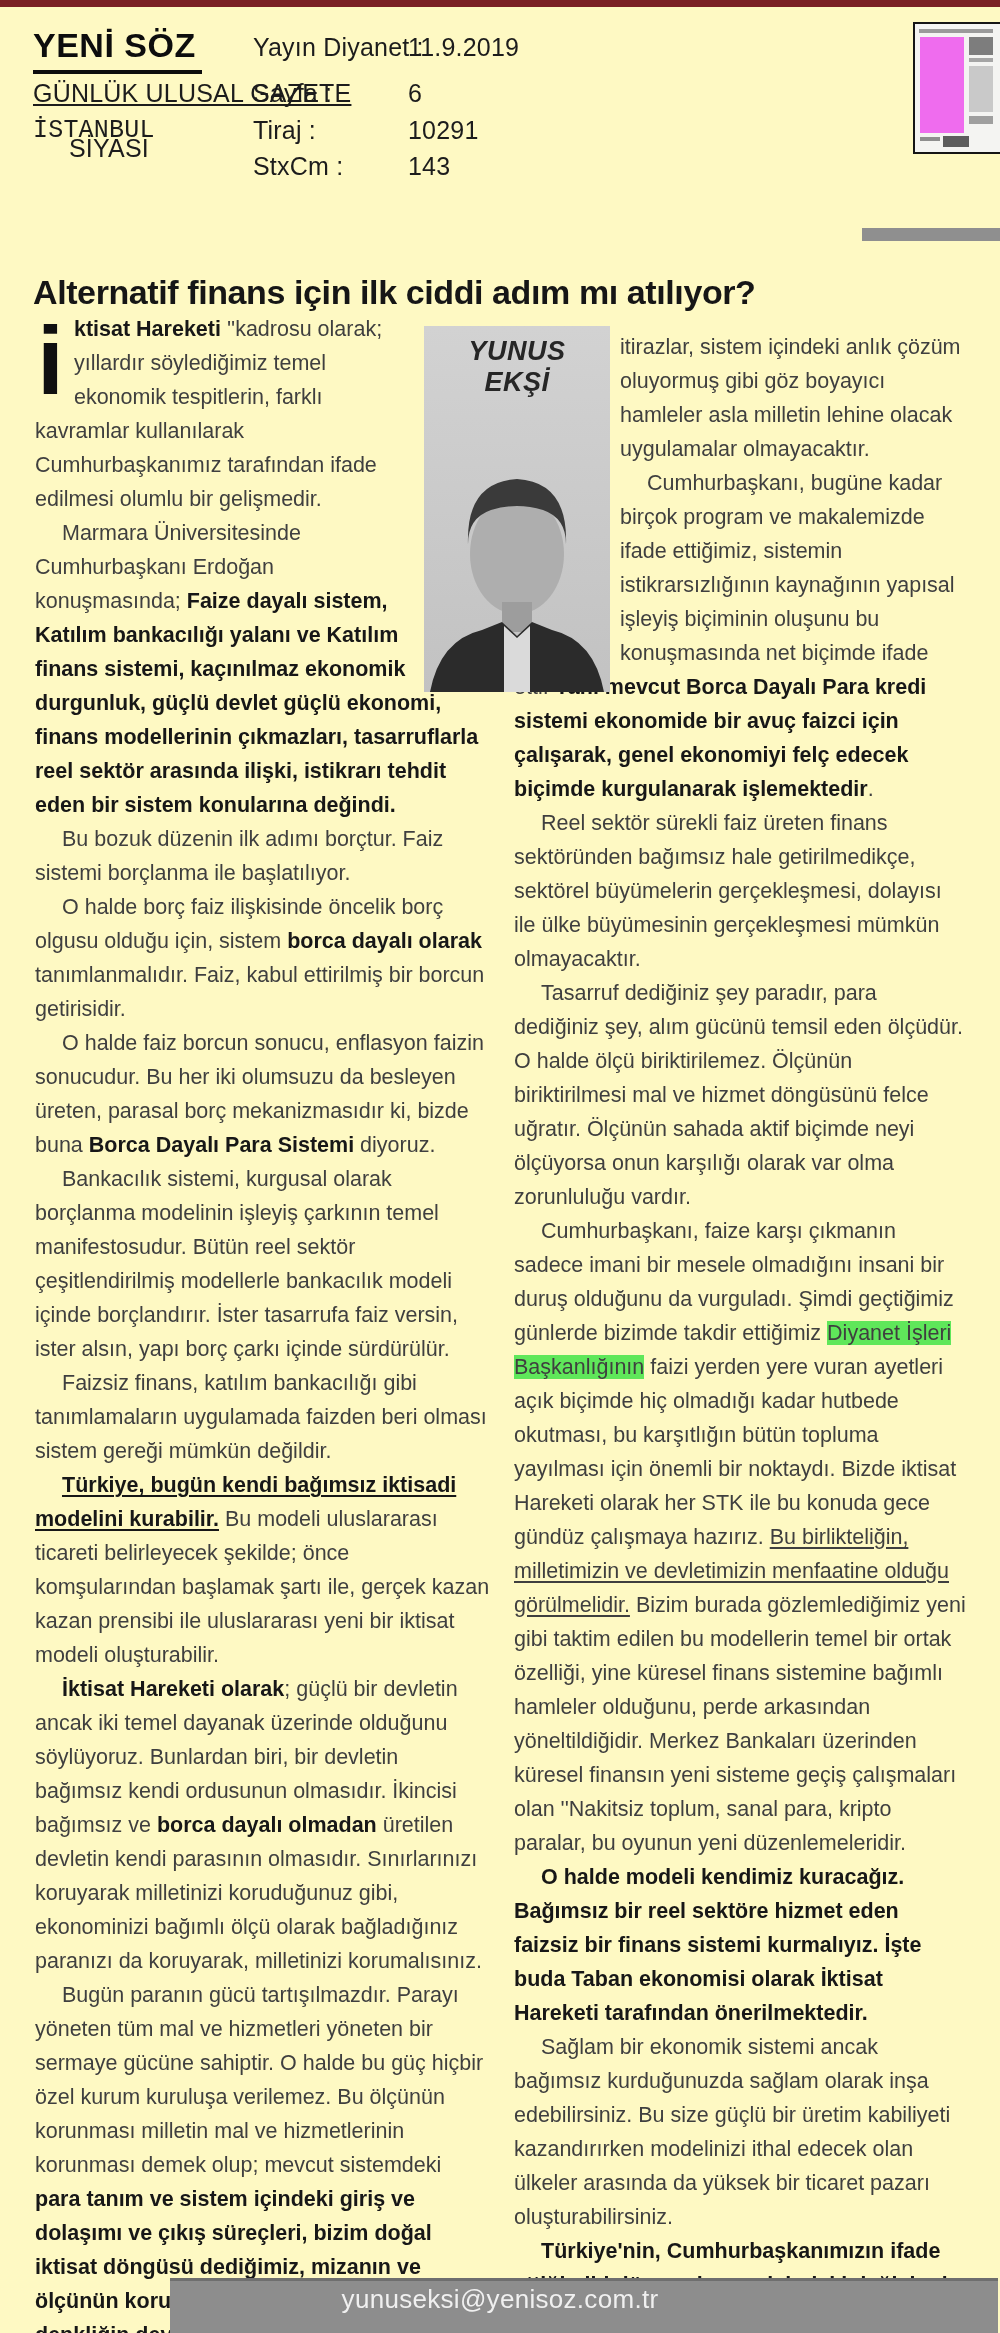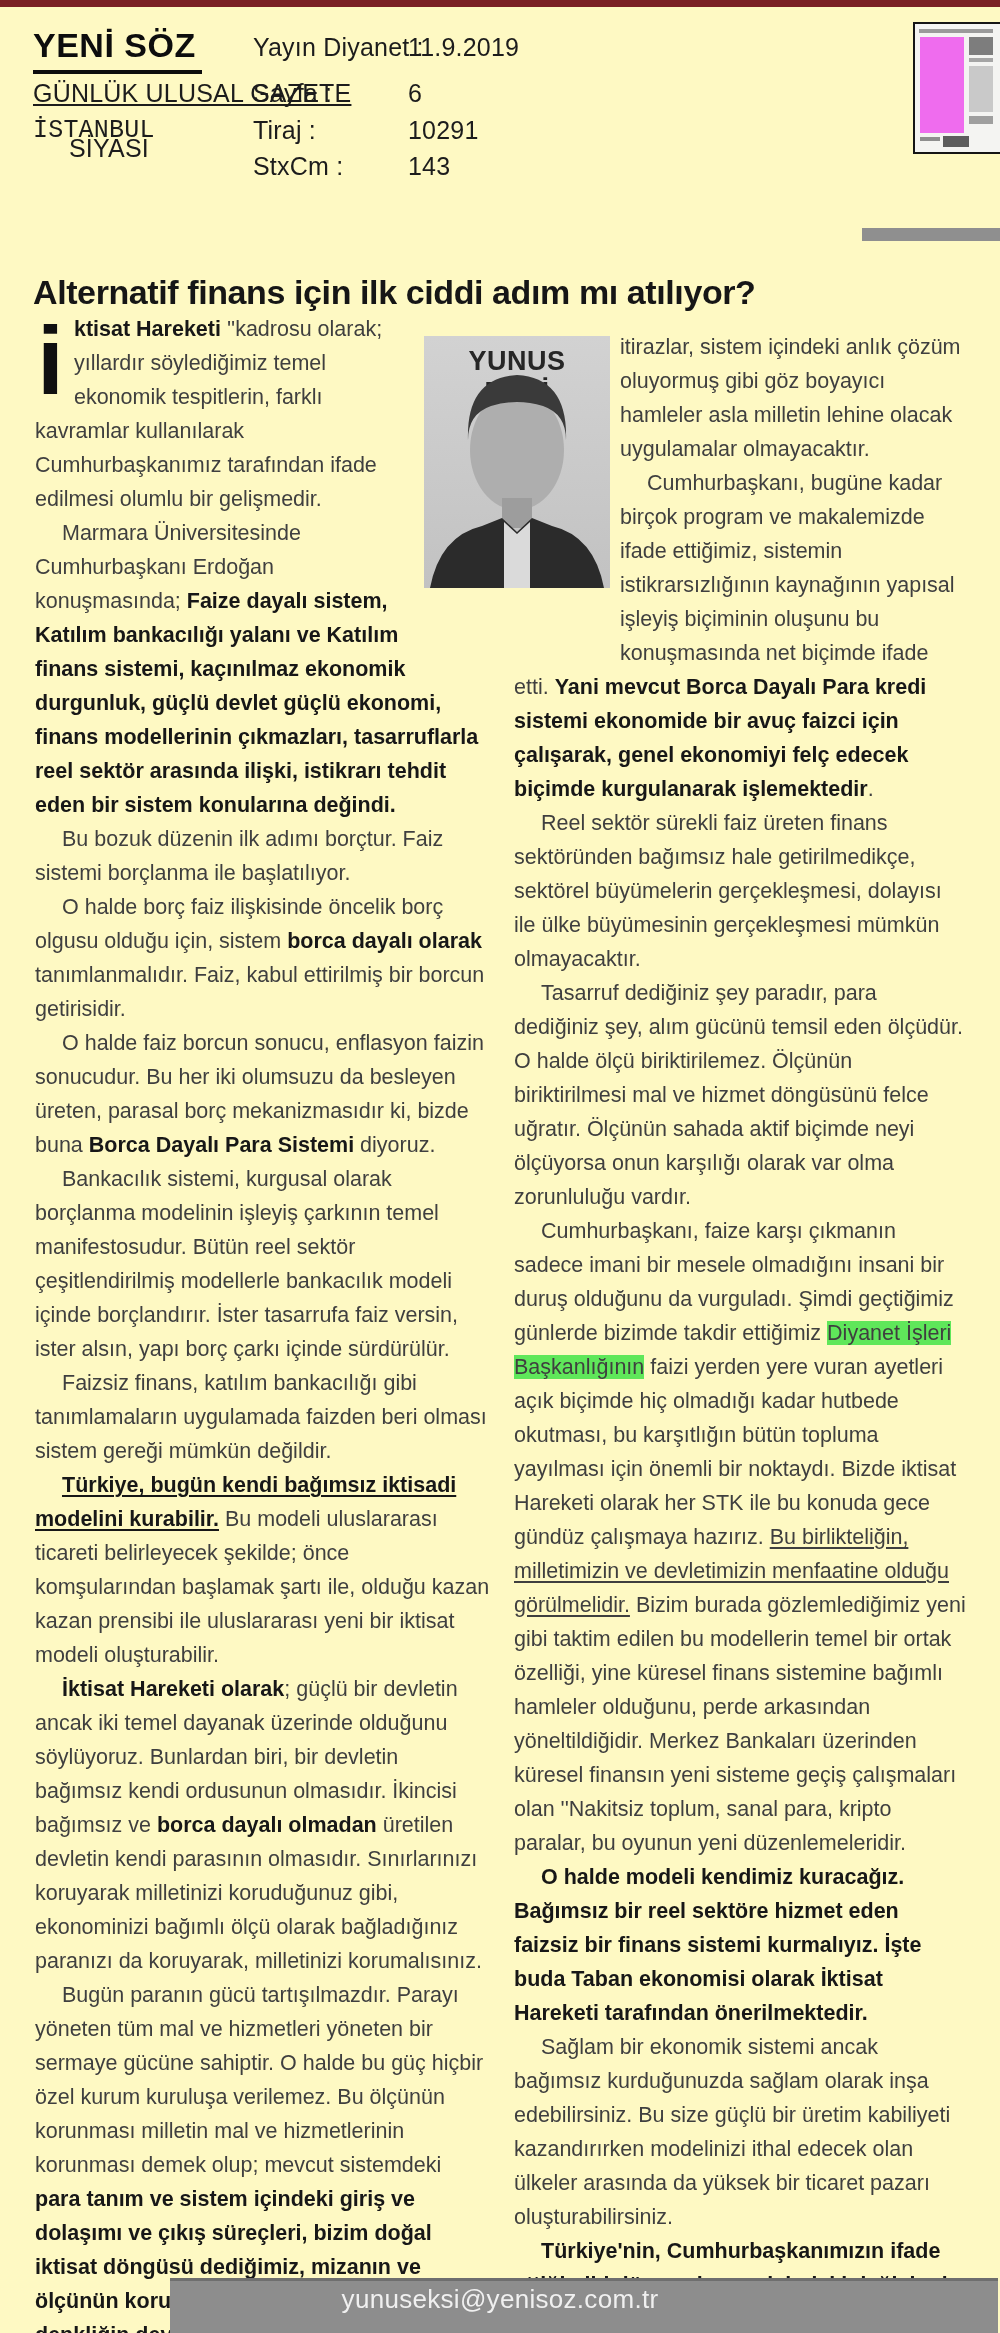--- a/index.html
+++ b/index.html
@@ -45,22 +45,22 @@
   .para.indent{text-indent:27px;}
   .b{font-weight:700;color:#171717;}
   .u{text-decoration:underline;text-decoration-thickness:2px;text-underline-offset:3px;}
   .hl{background:#5fe75a;}
   .dropcap{float:left;font-size:97px;line-height:78px;font-weight:700;color:#101010;
            margin:10px 10px 0 2px;}
   .spacer-right{float:right;width:70px;height:346px;}
   .spacer-left{float:left;width:98px;height:328px;margin-right:8px;}
 
   
-  .photo{left:424px;top:336px;width:186px;height:252px;
-         background:linear-gradient(#d2d2d2,#c2c2c2);overflow:hidden;}
+  .photo{left:424px;top:326px;width:186px;height:366px;
+         background:linear-gradient(#d2d2d2,#c2c2c2);overflow:hidden;font-style:italic;}
   .photo-name{position:absolute;left:0;top:10px;width:100%;text-align:center;
               font-weight:800;font-size:27px;line-height:31px;color:#262626;letter-spacing:.5px;}
   .photo svg{position:absolute;left:0;bottom:0;}
 
   
   .footer{left:170px;top:2252px;width:828px;height:68px;background:#8d8d8d;
           border-top:3px solid #6e6e6e;border-bottom:3px solid #6e6e6e;margin-top:26px;}
   .footer-inner{position:absolute;left:0;top:3px;width:660px;text-align:center;
                 color:#f0f0f0;font-size:26px;line-height:31px;letter-spacing:.3px;}
 </style>
@@ -103,21 +103,21 @@
   <div class="abs col col-left">
     <span class="spacer-right"></span>
     <span class="dropcap">i</span>
   <p class="para"><span class="b">ktisat Hareketi </span><span>''kadrosu olarak; yıllardır söylediğimiz temel ekonomik tespitlerin, farklı kavramlar kullanılarak Cumhurbaşkanımız tarafından ifade edilmesi olumlu bir gelişmedir.</span></p>
       <p class="para indent"><span>Marmara Üniversitesinde Cumhurbaşkanı Erdoğan konuşmasında; </span><span class="b">Faize dayalı sistem, Katılım bankacılığı yalanı ve Katılım finans sistemi, kaçınılmaz ekonomik durgunluk, güçlü devlet güçlü ekonomi, finans modellerinin çıkmazları, tasarruflarla reel sektör arasında ilişki, istikrarı tehdit eden bir sistem konularına değindi.</span></p>
       <p class="para indent"><span>Bu bozuk düzenin ilk adımı borçtur. Faiz sistemi borçlanma ile başlatılıyor.</span></p>
       <p class="para indent"><span>O halde borç faiz ilişkisinde öncelik borç olgusu olduğu için, sistem </span><span class="b">borca dayalı olarak</span><span> tanımlanmalıdır. Faiz, kabul ettirilmiş bir borcun getirisidir.</span></p>
       <p class="para indent"><span>O halde faiz borcun sonucu, enflasyon faizin sonucudur. Bu her iki olumsuzu da besleyen üreten, parasal borç mekanizmasıdır ki, bizde buna </span><span class="b">Borca Dayalı Para Sistemi</span><span> diyoruz.</span></p>
       <p class="para indent"><span>Bankacılık sistemi, kurgusal olarak borçlanma modelinin işleyiş çarkının temel manifestosudur. Bütün reel sektör çeşitlendirilmiş modellerle bankacılık modeli içinde borçlandırır. İster tasarrufa faiz versin, ister alsın, yapı borç çarkı içinde sürdürülür.</span></p>
       <p class="para indent"><span>Faizsiz finans, katılım bankacılığı gibi tanımlamaların uygulamada faizden beri olması sistem gereği mümkün değildir.</span></p>
-      <p class="para indent"><span class="b u">Türkiye, bugün kendi bağımsız iktisadi modelini kurabilir.</span><span> Bu modeli uluslararası ticareti belirleyecek şekilde; önce komşularından başlamak şartı ile, olduğu kazan kazan prensibi ile uluslararası yeni bir iktisat modeli oluşturabilir.</span></p>
+      <p class="para indent"><span class="b u">Türkiye, bugün kendi bağımsız iktisadi modelini kurabilir.</span><span> Bu modeli uluslararası ticareti belirleyecek şekilde; önce komşularından başlamak şartı ile, gerçek kazan kazan prensibi ile uluslararası yeni bir iktisat modeli oluşturabilir.</span></p>
       <p class="para indent"><span class="b">İktisat Hareketi olarak</span><span>; güçlü bir devletin ancak iki temel dayanak üzerinde olduğunu söylüyoruz. Bunlardan biri, bir devletin bağımsız kendi ordusunun olmasıdır. İkincisi bağımsız ve </span><span class="b">borca dayalı olmadan</span><span> üretilen devletin kendi parasının olmasıdır.  Sınırlarınızı koruyarak milletinizi koruduğunuz gibi, ekonominizi bağımlı ölçü olarak bağladığınız paranızı da koruyarak, milletinizi korumalısınız.</span></p>
       <p class="para indent"><span>Bugün paranın gücü tartışılmazdır. Parayı yöneten tüm mal ve hizmetleri yöneten bir sermaye gücüne sahiptir. O halde bu güç hiçbir özel kurum kuruluşa verilemez.  Bu ölçünün korunması milletin mal ve hizmetlerinin korunması demek olup; mevcut sistemdeki </span><span class="b">para tanım ve sistem içindeki giriş ve dolaşımı ve çıkış süreçleri, bizim doğal iktisat döngüsü dediğimiz, mizanın ve ölçünün korunması olan temel ekonomik denkliğin devlet tarafından kanunla korunaklı hale getirilmesidir.</span></p>
     </div>
 
   <div class="abs col col-right">
     <span class="spacer-left"></span>
   <p class="para"><span>itirazlar, sistem içindeki anlık çözüm oluyormuş gibi göz boyayıcı hamleler asla milletin lehine olacak uygulamalar olmayacaktır.</span></p>
       <p class="para indent"><span>Cumhurbaşkanı, bugüne kadar birçok program ve makalemizde ifade ettiğimiz, sistemin istikrarsızlığının kaynağının yapısal işleyiş biçiminin oluşunu bu konuşmasında net biçimde ifade etti. </span><span class="b">Yani mevcut Borca Dayalı Para kredi sistemi ekonomide bir avuç faizci için çalışarak, genel ekonomiyi felç edecek biçimde kurgulanarak işlemektedir</span><span>.</span></p>
       <p class="para indent"><span>Reel sektör sürekli faiz üreten finans sektöründen bağımsız hale getirilmedikçe, sektörel büyümelerin gerçekleşmesi, dolayısı ile ülke büyümesinin gerçekleşmesi mümkün olmayacaktır.</span></p>
       <p class="para indent"><span>Tasarruf dediğiniz şey paradır, para dediğiniz şey,  alım gücünü temsil eden ölçüdür. O halde ölçü biriktirilemez. Ölçünün biriktirilmesi mal ve hizmet döngüsünü felce uğratır. Ölçünün sahada aktif biçimde neyi ölçüyorsa onun karşılığı olarak var olma zorunluluğu vardır.</span></p>

